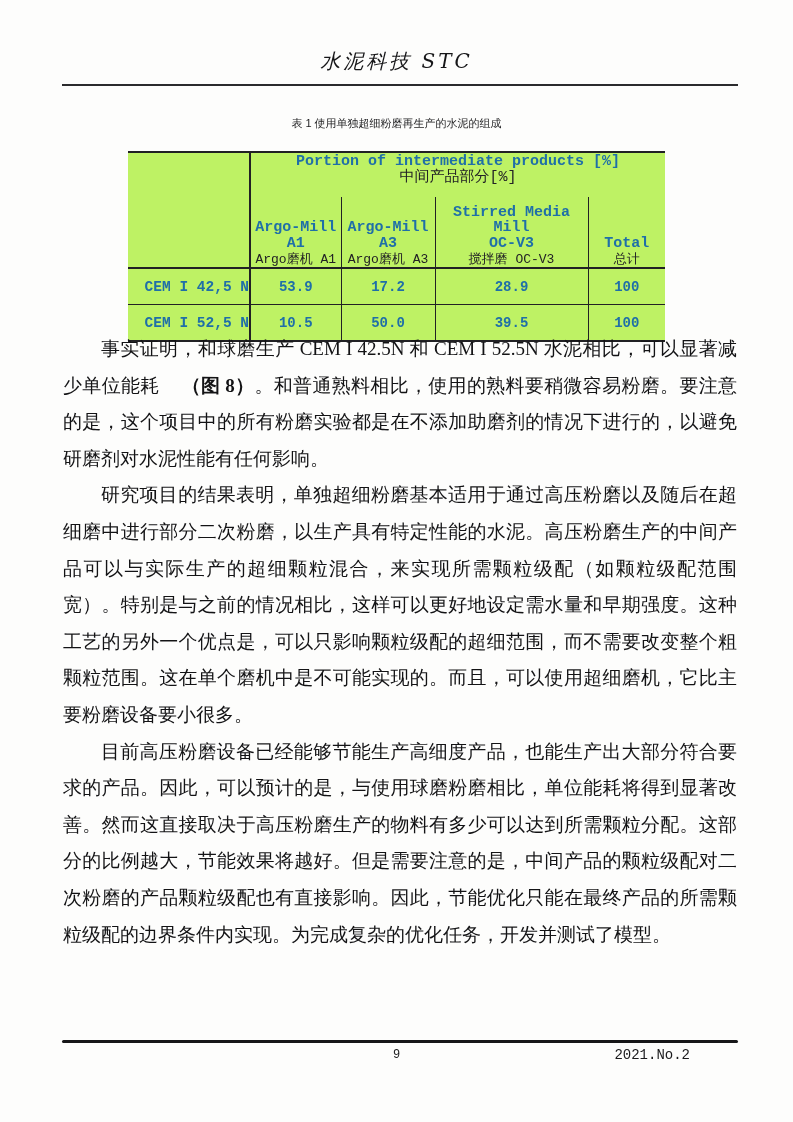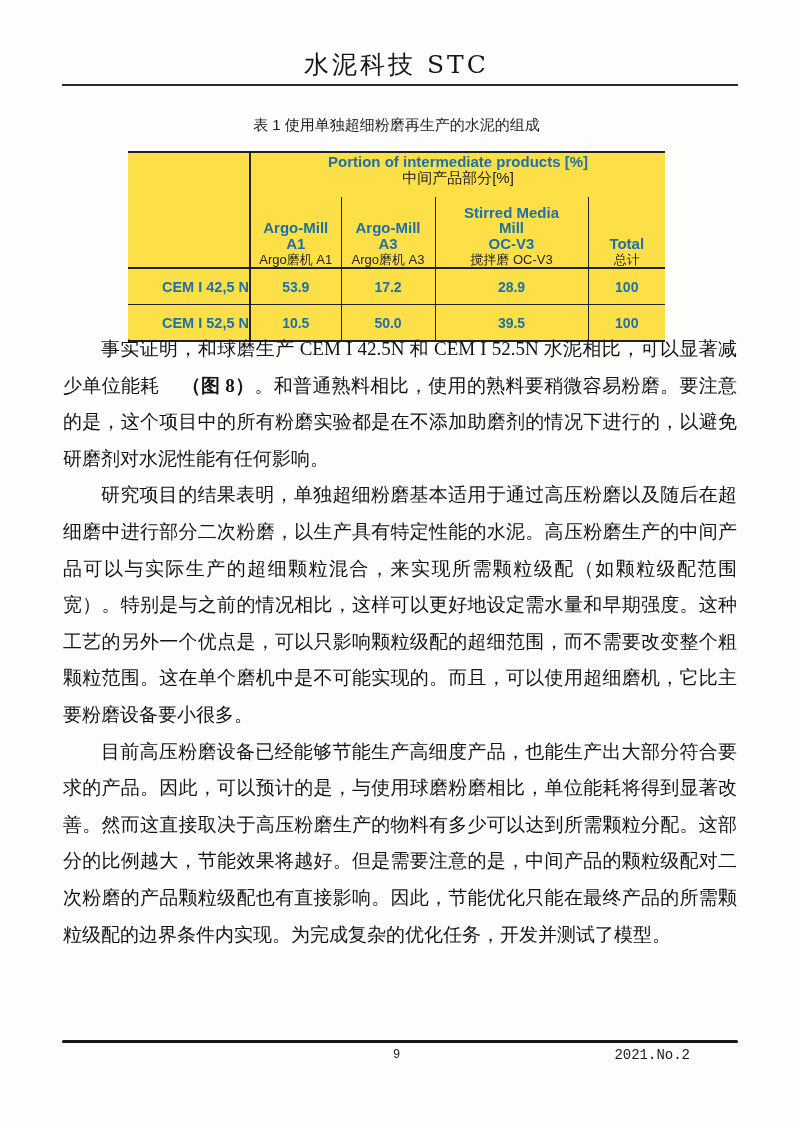--- a/index.html
+++ b/index.html
@@ -11,46 +11,47 @@
     overflow:hidden;
     font-family:"Liberation Serif","DejaVu Serif",serif;
     color:#1c1c1e;
   }
 
   
   .journal-title {
     position:absolute; top:48px; left:0; width:100%;
     text-align:center;
     font-family:"DejaVu Serif","Liberation Serif",serif;
-    font-size:25px; letter-spacing:3px;
+    font-style:italic;
+    font-size:20px; letter-spacing:3px;
     color:#161618;
   }
   .header-rule {
     position:absolute; top:84px; left:62px; width:676px; height:2px;
     background:#2b2b2d;
   }
 
   
   .table-caption {
     position:absolute; top:116px; left:0; width:100%;
     text-align:center;
     font-family:"Liberation Sans","DejaVu Sans",sans-serif;
-    font-size:15px; color:#1d1d1f;
+    font-size:11px; color:#1d1d1f;
   }
 
   
   .table-wrap {
     position:absolute; top:151px; left:128px; width:537px;
   }
   table.cement {
     width:537px; border-collapse:collapse; table-layout:fixed;
-    background:#fde047;
+    background:#bef264;
     border-top:2.5px solid #212124;
     border-bottom:2.5px solid #212124;
-    font-family:Liberation Sans, sans-serif;
+    font-family:Liberation Mono, monospace;
   }
   table.cement col.c-label  { width:122px; }
   table.cement col.c-a1     { width:91px; }
   table.cement col.c-a3     { width:94px; }
   table.cement col.c-smm    { width:153px; }
   table.cement col.c-total  { width:77px; }
   table.cement th, table.cement td { padding:0; margin:0; }
 
   th.corner {
     border-right:2px solid #212124;

